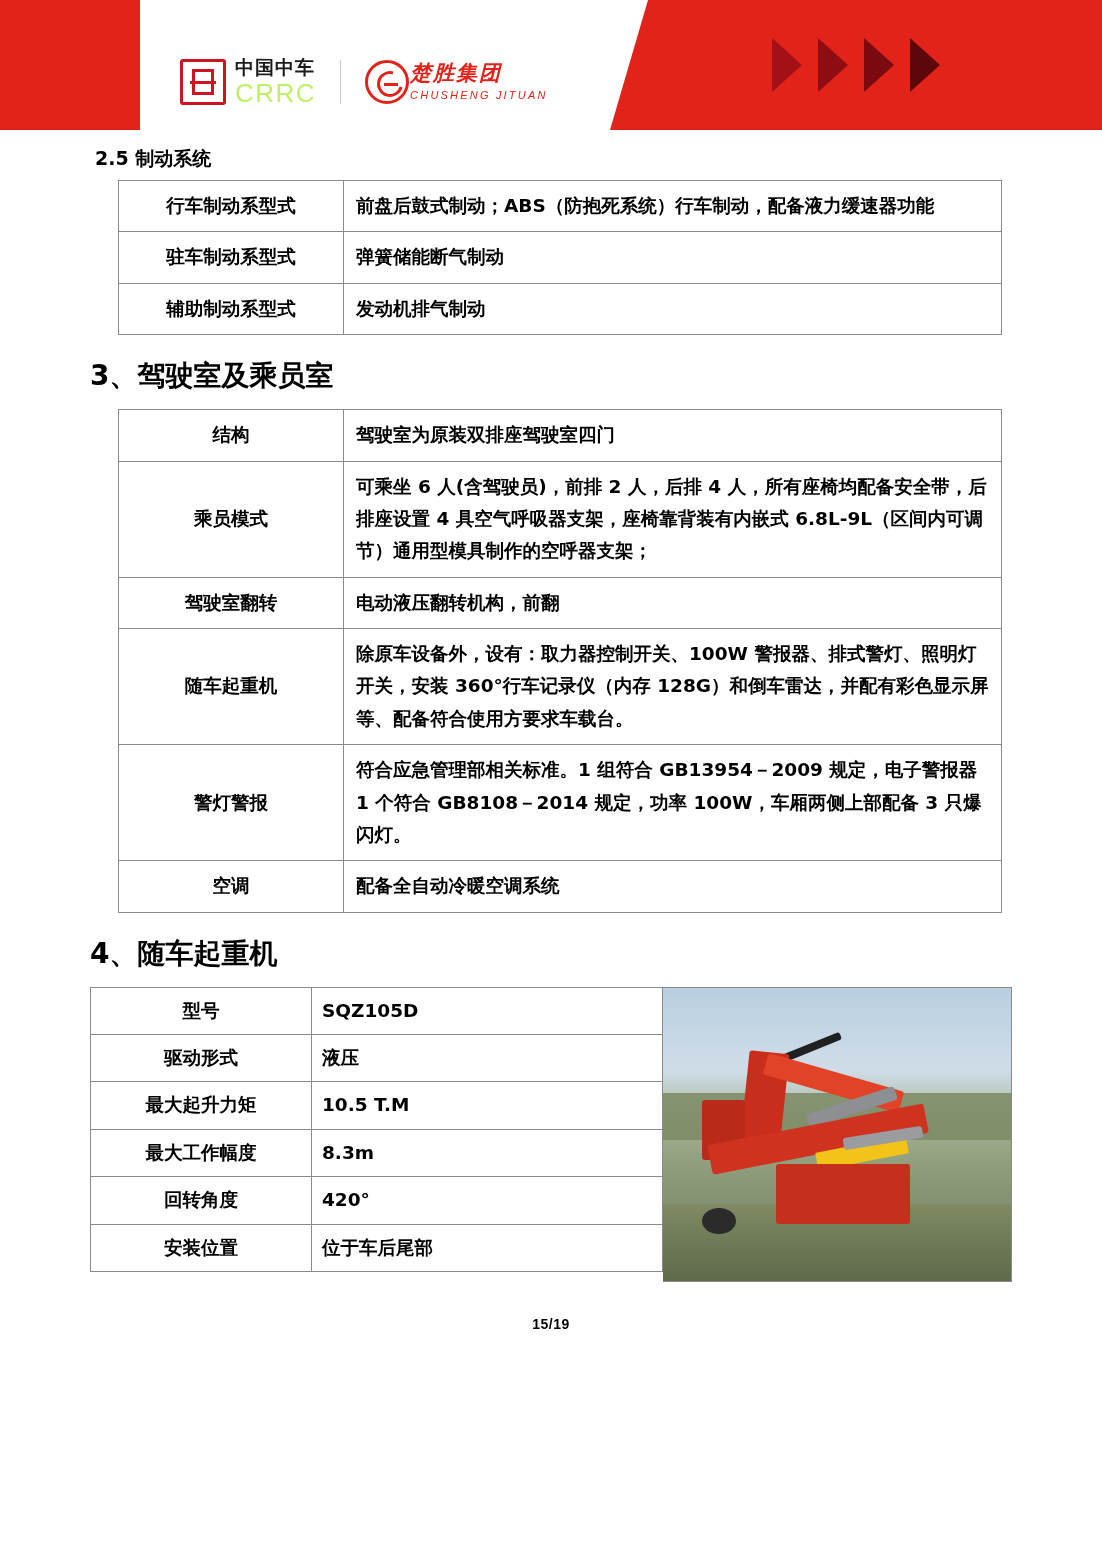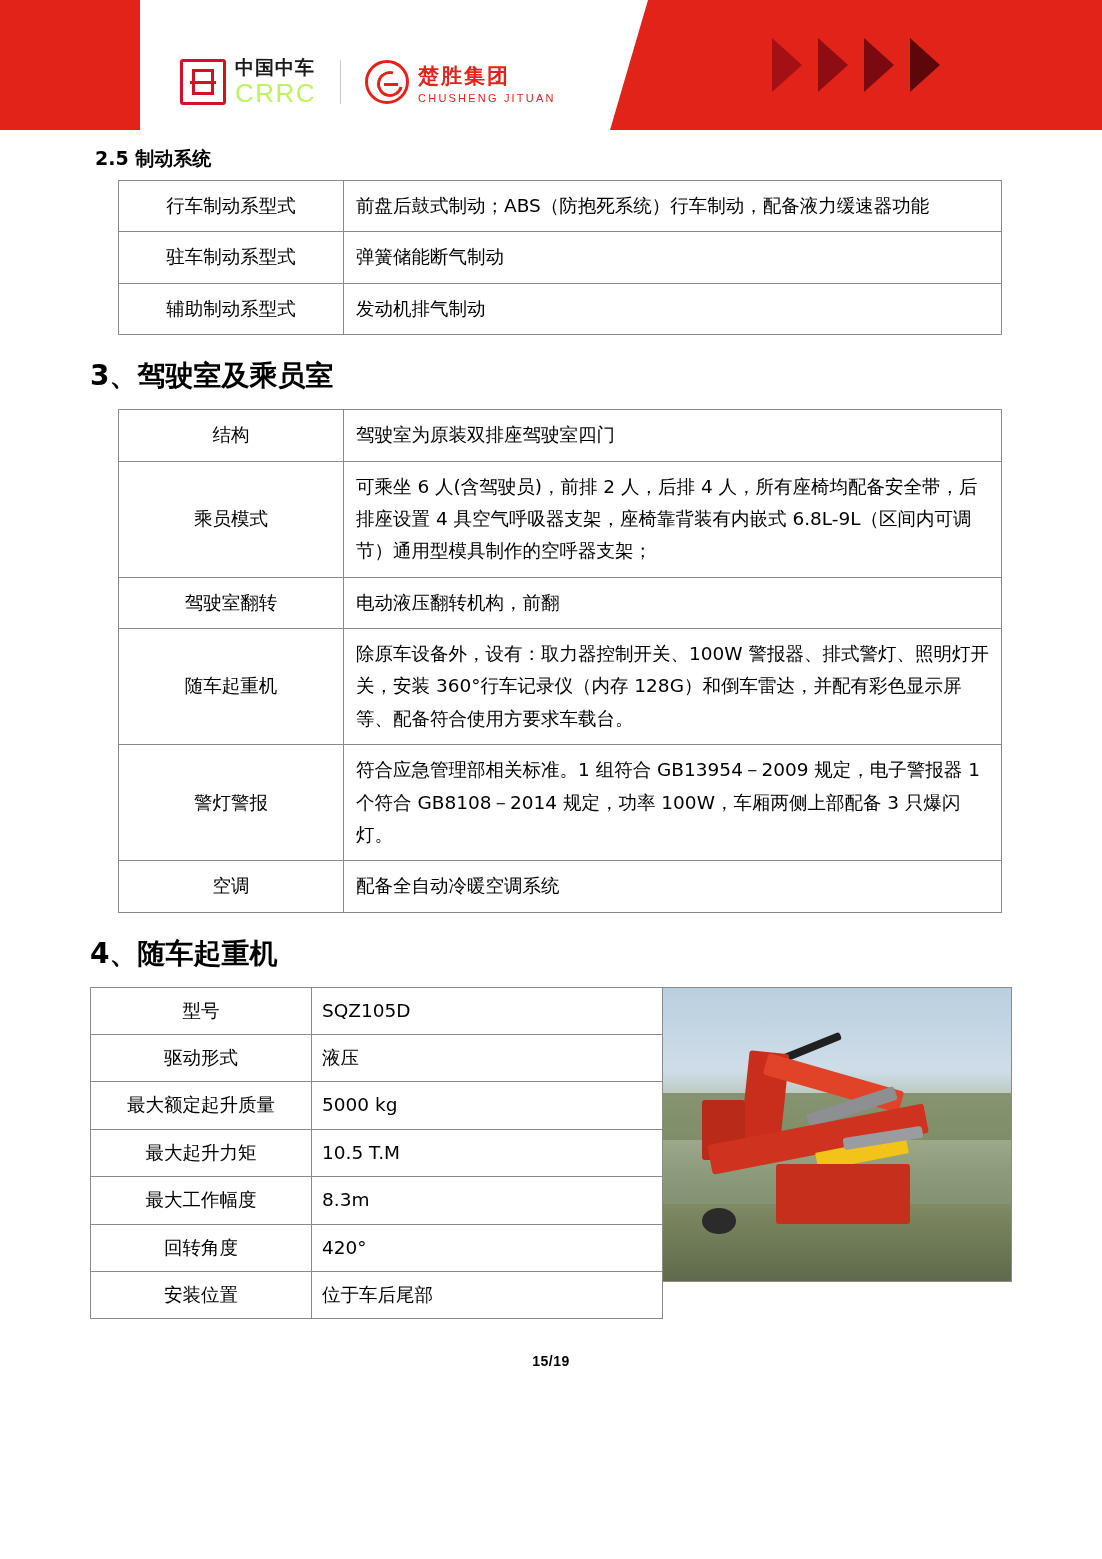--- a/index.html
+++ b/index.html
@@ -102,22 +102,23 @@
     margin-top: 3px;
   }
   .divider-v {
     width: 1px;
     height: 44px;
     background: #c9c9c9;
     margin: 0 6px;
   }
   .cs-logo {
     display: flex;
-    align-items: flex-end;
-    gap: 9px;
+    align-items: center;
+    gap: 1px;
+    font-style: italic;
   }
   .cs-mark {
     width: 44px;
     height: 44px;
     border-radius: 50%;
     border: 3px solid #e2231a;
     box-sizing: border-box;
     position: relative;
   }
   .cs-mark:before {
@@ -195,20 +196,21 @@
     font-weight: bold;
     margin: 22px 0 14px 0;
     font-family: "DejaVu Sans", sans-serif;
   }
 
   table.spec {
     border-collapse: collapse;
     width: 884px;
     margin: 0 0 0 28px;
     table-layout: fixed;
+    font-weight: bold;
   }
   table.spec td {
     border: 1px solid #8a8a8a;
     font-size: 18.5px;
     line-height: 1.75;
     vertical-align: middle;
     font-family: "DejaVu Sans", "Liberation Serif", serif;
   }
   table.spec td.label {
     width: 212px;
@@ -379,24 +381,20 @@
       <tbody>
         <tr>
           <td class="label">型号</td>
           <td class="value">SQZ105D</td>
         </tr>
         <tr>
           <td class="label">驱动形式</td>
           <td class="value">液压</td>
         </tr>
         <tr>
-          <td class="label">最大额定起升质量</td>
-          <td class="value">5000 kg</td>
-        </tr>
-        <tr>
           <td class="label">最大起升力矩</td>
           <td class="value">10.5 T.M</td>
         </tr>
         <tr>
           <td class="label">最大工作幅度</td>
           <td class="value">8.3m</td>
         </tr>
         <tr>
           <td class="label">回转角度</td>
           <td class="value">420°</td>

